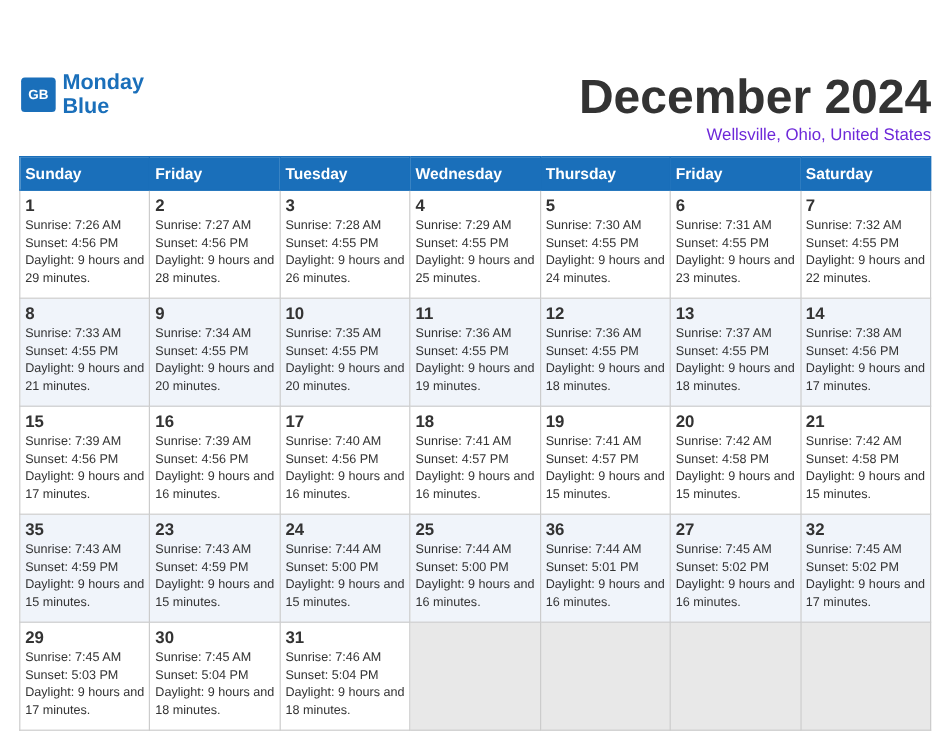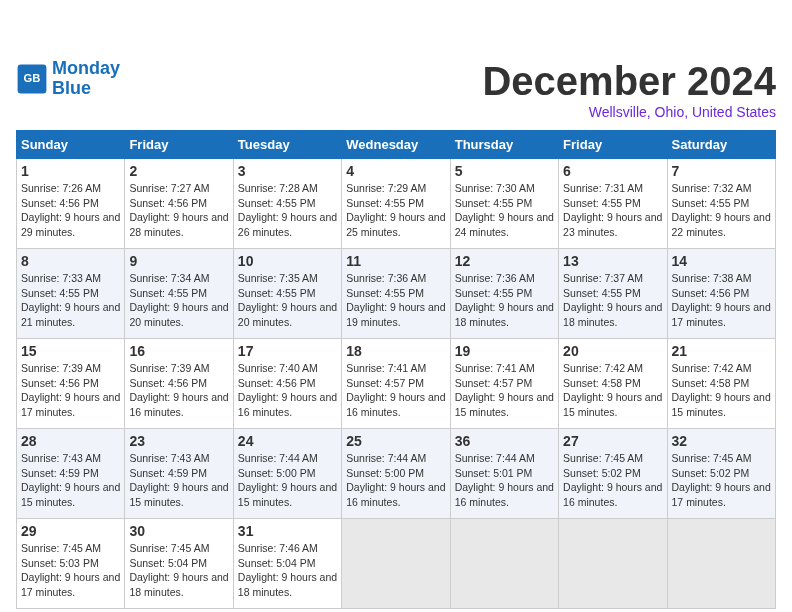--- a/index.html
+++ b/index.html
@@ -215,21 +215,21 @@
           <span class="day-num">20</span>
           <div class="day-info">Sunrise: 7:42 AM<br>Sunset: 4:58 PM<br>Daylight: 9 hours and 15 minutes.</div>
         </td>
         <td>
           <span class="day-num">21</span>
           <div class="day-info">Sunrise: 7:42 AM<br>Sunset: 4:58 PM<br>Daylight: 9 hours and 15 minutes.</div>
         </td>
       </tr>
       <tr>
         <td>
-          <span class="day-num">28</span>
+          <span class="day-num">35</span>
           <div class="day-info">Sunrise: 7:43 AM<br>Sunset: 4:59 PM<br>Daylight: 9 hours and 15 minutes.</div>
         </td>
         <td>
           <span class="day-num">23</span>
           <div class="day-info">Sunrise: 7:43 AM<br>Sunset: 4:59 PM<br>Daylight: 9 hours and 15 minutes.</div>
         </td>
         <td>
           <span class="day-num">24</span>
           <div class="day-info">Sunrise: 7:44 AM<br>Sunset: 5:00 PM<br>Daylight: 9 hours and 15 minutes.</div>
         </td>

